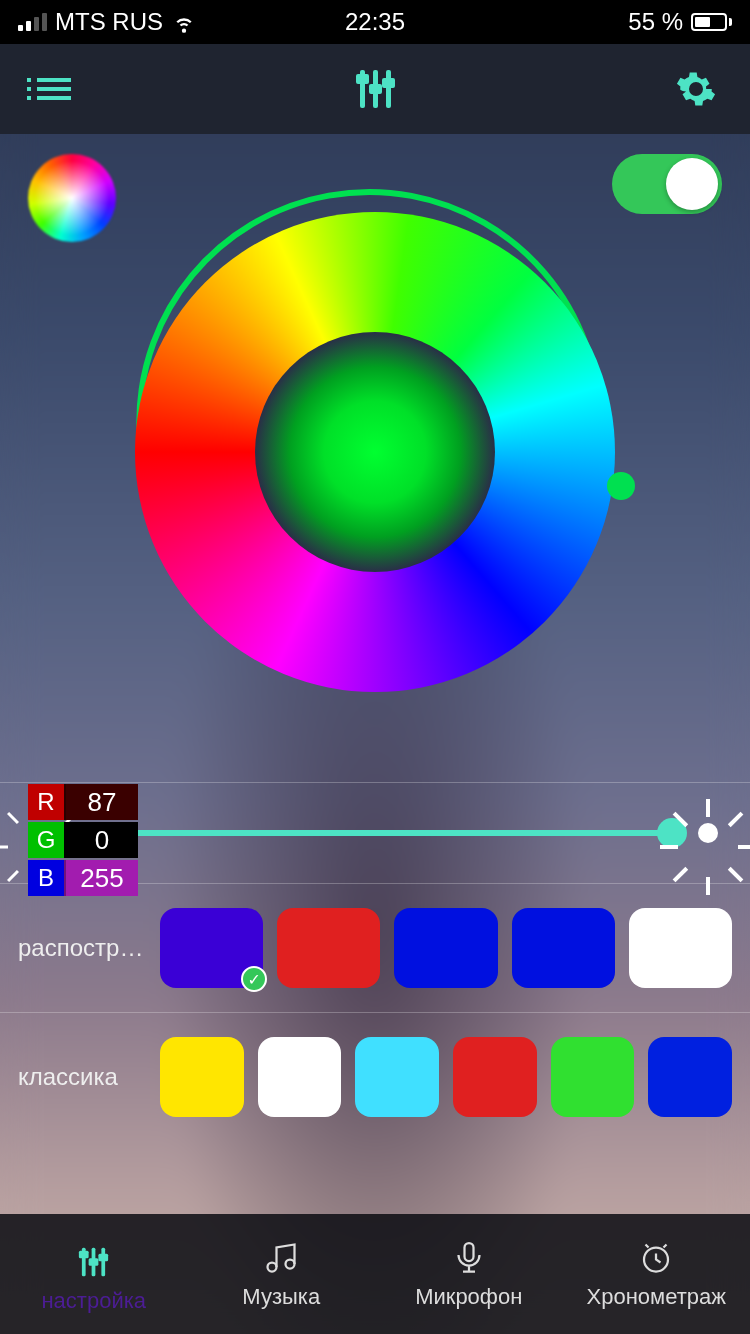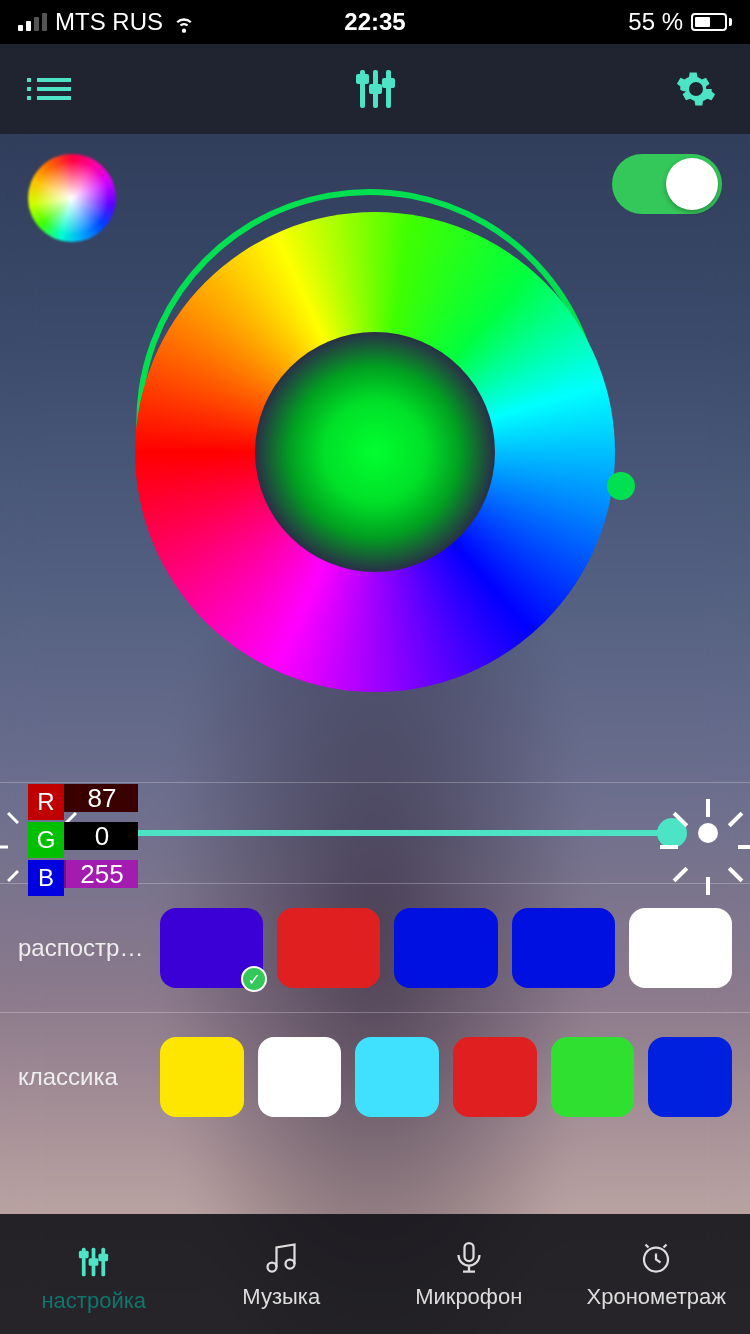--- a/index.html
+++ b/index.html
@@ -54,21 +54,21 @@
 }
 .wheel-hole { position:absolute; inset:120px; border-radius:50%;
   background:radial-gradient(circle,#00ff30 0%,#00e028 30%,#00a020 50%,rgba(40,50,70,1) 70%);
 }
 .arc-handle { position:absolute; width:28px; height:28px; background:#00e050; border-radius:50%; right:-20px; top:260px; }
 
 
 .rgb { position:absolute; left:28px; top:650px; z-index:3; }
 .rgb-row { display:flex; margin-bottom:2px; }
 .rgb-label { width:36px; height:36px; display:flex; align-items:center; justify-content:center; font-size:24px; font-weight:500; }
-.rgb-val { width:74px; height:28px; display:flex; align-items:center; justify-content:center; font-size:26px; border-left:2px solid rgba(0,0,0,0.3); }
+.rgb-val { width:74px; height:36px; display:flex; align-items:center; justify-content:center; font-size:26px; border-left:2px solid rgba(0,0,0,0.3); }
 .rgb-r .rgb-label{background:#c00000}.rgb-r .rgb-val{background:#3a0000}
 .rgb-g .rgb-label{background:#00c000}.rgb-g .rgb-val{background:#000}
 .rgb-b .rgb-label{background:#0000e0}.rgb-b .rgb-val{background:#a21caf}
 
 
 .brightness { margin-top:90px; padding:30px 22px; display:flex; align-items:center; gap:16px; border-top:1px solid rgba(255,255,255,0.25); border-bottom:1px solid rgba(255,255,255,0.25); }
 .sun { width:40px; height:40px; position:relative; }
 .sun::before { content:''; position:absolute; inset:12px; border-radius:50%; background:#fff; }
 .sun-rays { position:absolute; inset:0; }
 .sun-rays span { position:absolute; left:50%; top:50%; width:3px; height:14px; background:#fff; transform-origin:50% 0; }
@@ -80,42 +80,42 @@
 
 .swatch-section { padding:24px 18px; display:flex; align-items:center; gap:10px; border-bottom:1px solid rgba(255,255,255,0.25); }
 .swatch-label { width:132px; font-size:24px; color:#eee; white-space:nowrap; overflow:hidden; text-overflow:ellipsis; }
 .swatches { display:flex; gap:14px; flex:1; }
 .swatch { flex:1; height:80px; border-radius:16px; position:relative; display:flex; align-items:center; justify-content:center; font-size:22px; }
 .swatch .check { position:absolute; right:-4px; bottom:-4px; width:26px; height:26px; background:#34c759; border:2px solid #fff; border-radius:50%; display:flex; align-items:center; justify-content:center; color:#fff; font-size:16px; }
 
 
 .bottom-nav { position:absolute; bottom:0; left:0; right:0; height:120px; background:rgba(10,12,18,0.85); display:flex; z-index:5; }
 .nav-item { flex:1; display:flex; flex-direction:column; align-items:center; justify-content:center; gap:6px; color:#ddd; font-size:22px; }
-.nav-item.active { color:#0f766e;margin-top:8px; }
+.nav-item.active { color:#4c1d95;margin-top:8px; }
 .nav-icon { height:40px; display:flex; align-items:center; justify-content:center; }
 .grid4 { display:grid; grid-template-columns:14px 14px; grid-template-rows:14px 14px; gap:5px; }
 .grid4 span { background:#ddd; border-radius:2px; }
 </style>
 </head>
 <body>
 
 <div class="status-bar">
   <div class="status-left">
     <div class="signal">
         <span></span>
         <span></span>
         <span></span>
         <span></span>
       </div>
     <span>MTS RUS</span>
     <svg class="wifi" viewBox="0 0 24 24" fill="#fff">
         <path d="M12 18a2 2 0 100 4 2 2 0 000-4zm-4-3.5a6 6 0 018 0l-1.5 1.5a4 4 0 00-5 0zm-3-3a10 10 0 0114 0l-1.5 1.5a8 8 0 00-11 0z"></path>
       </svg>
   </div>
-  <span style="position:absolute;left:50%;transform:translateX(-50%);font-weight:700">22:35</span>
+  <span style="position:absolute;left:50%;transform:translateX(-50%);font-weight:400">22:35</span>
   <div class="status-right">
     <span>55 %</span>
     <div class="battery">
       <div class="battery-body">
           <div class="battery-fill"></div>
         </div>
         <div class="battery-tip"></div>
     </div>
   </div>
 </div>

